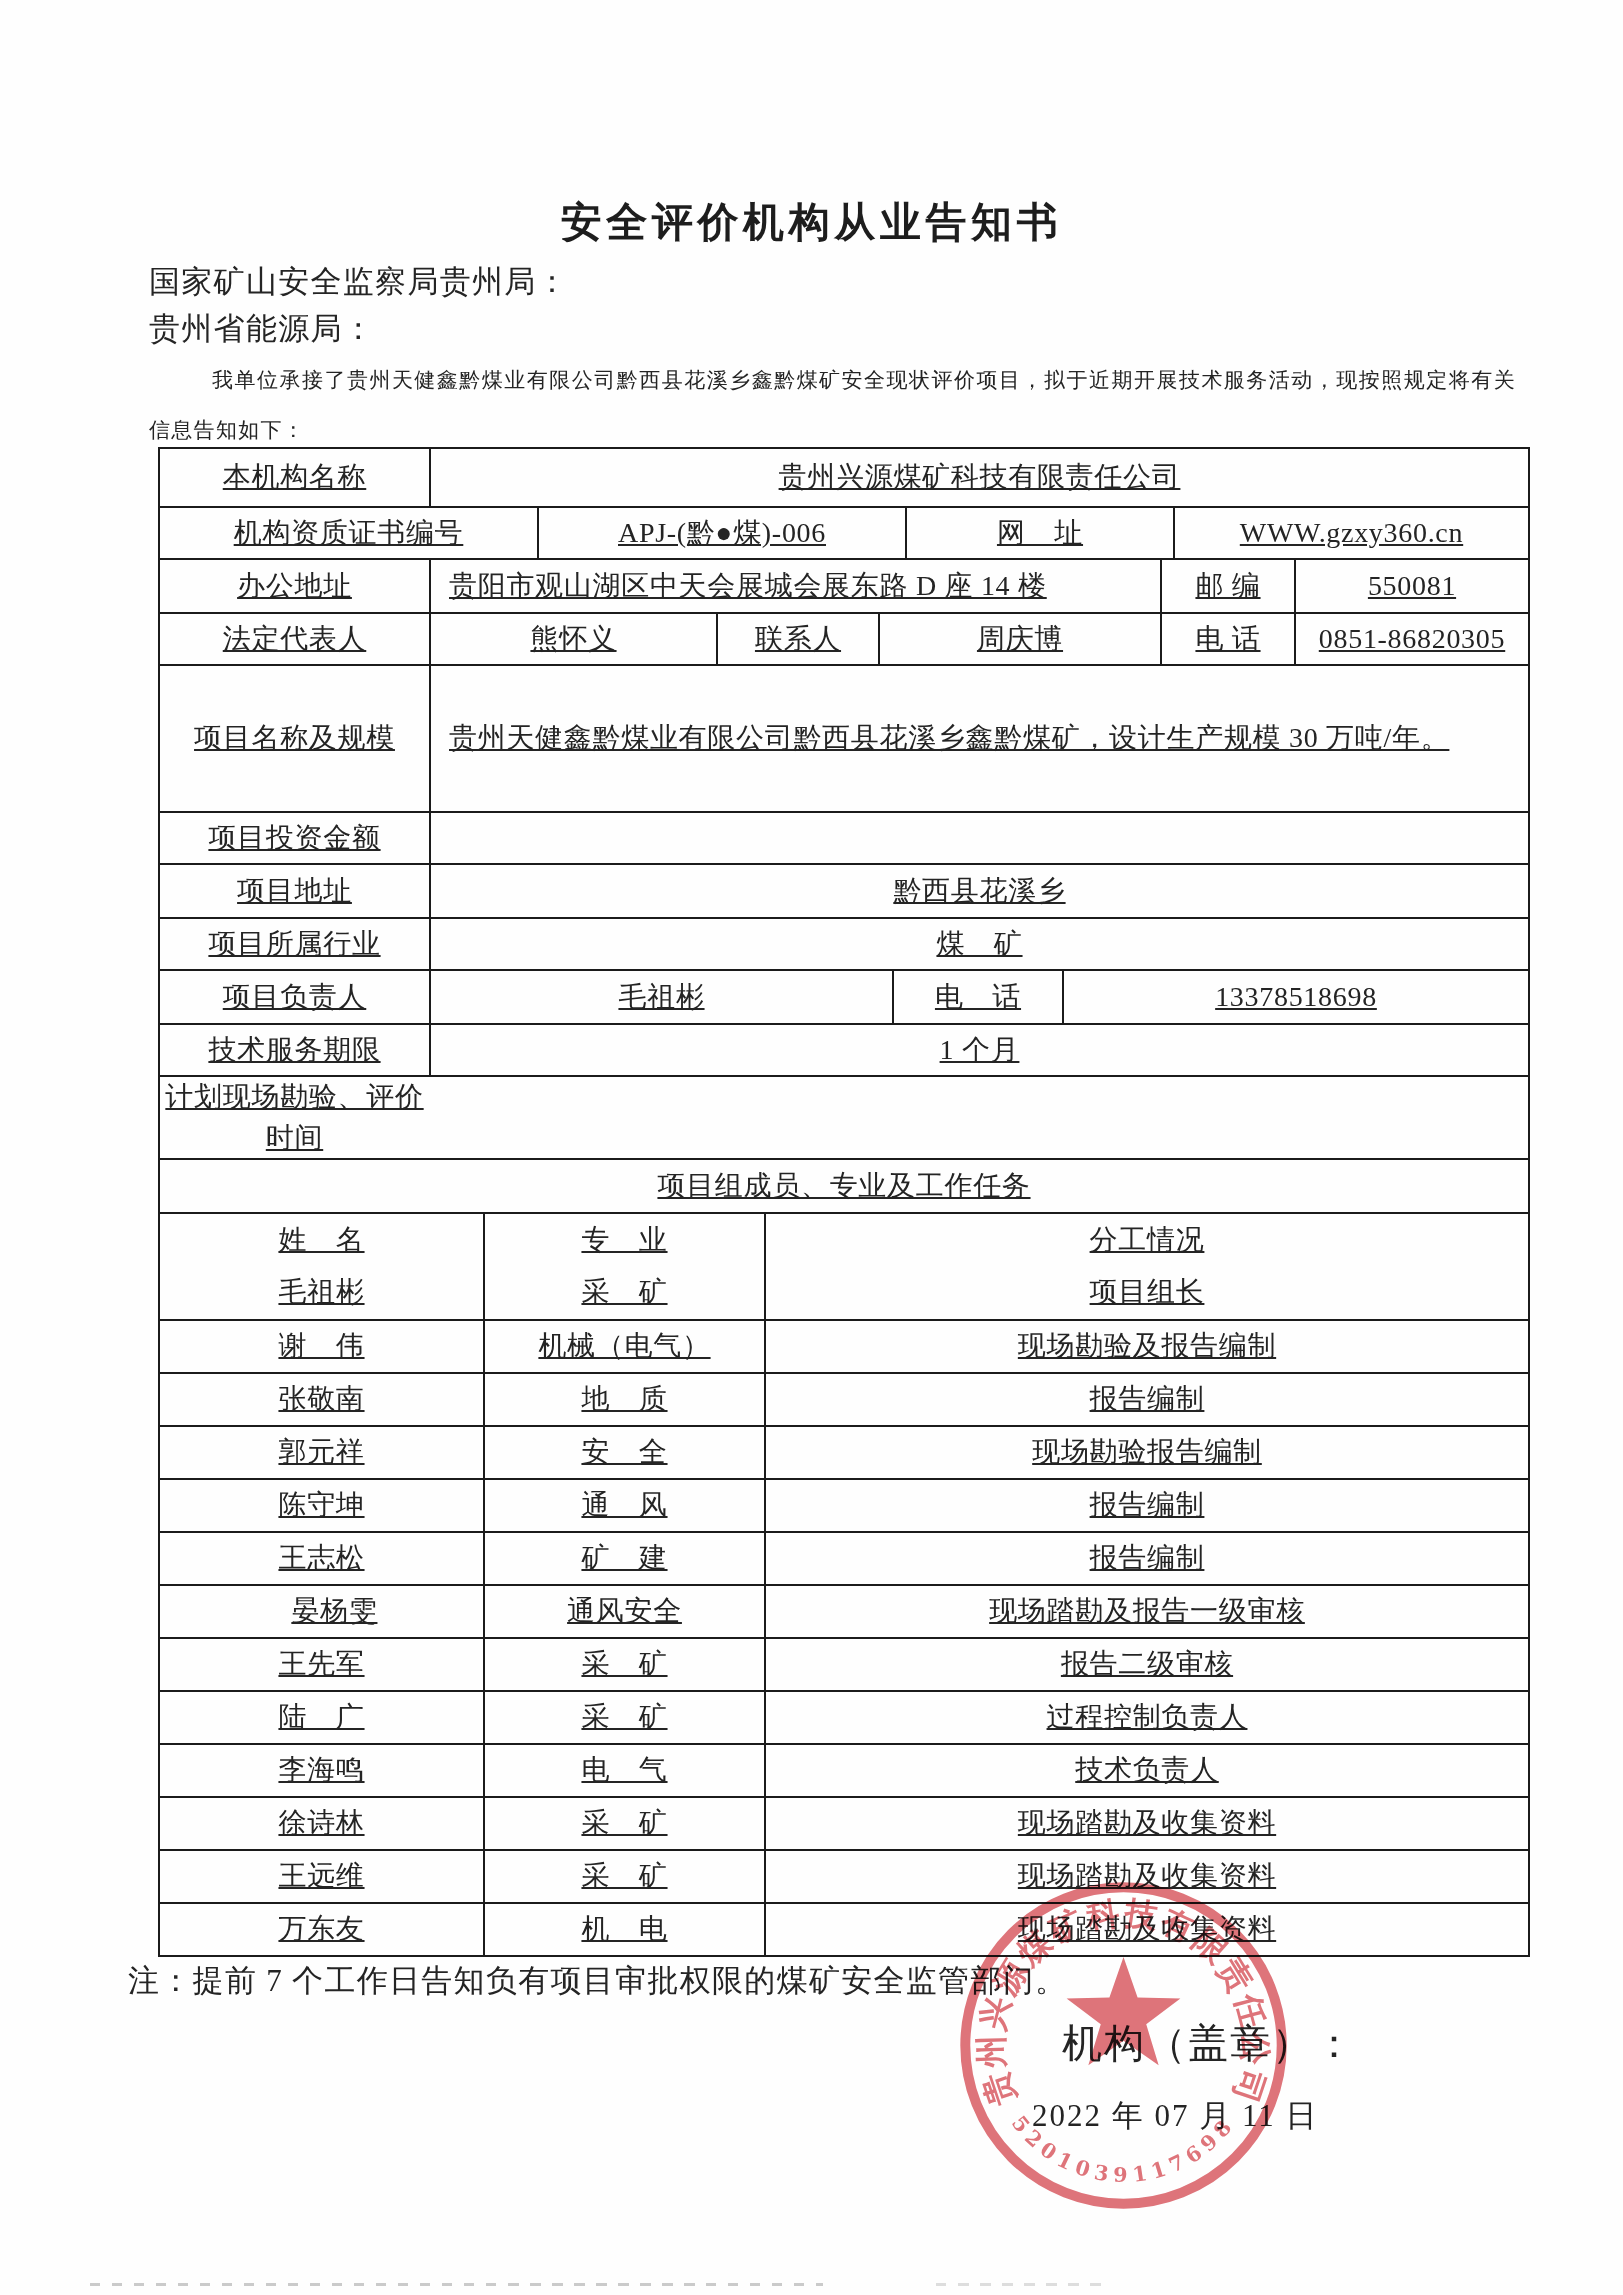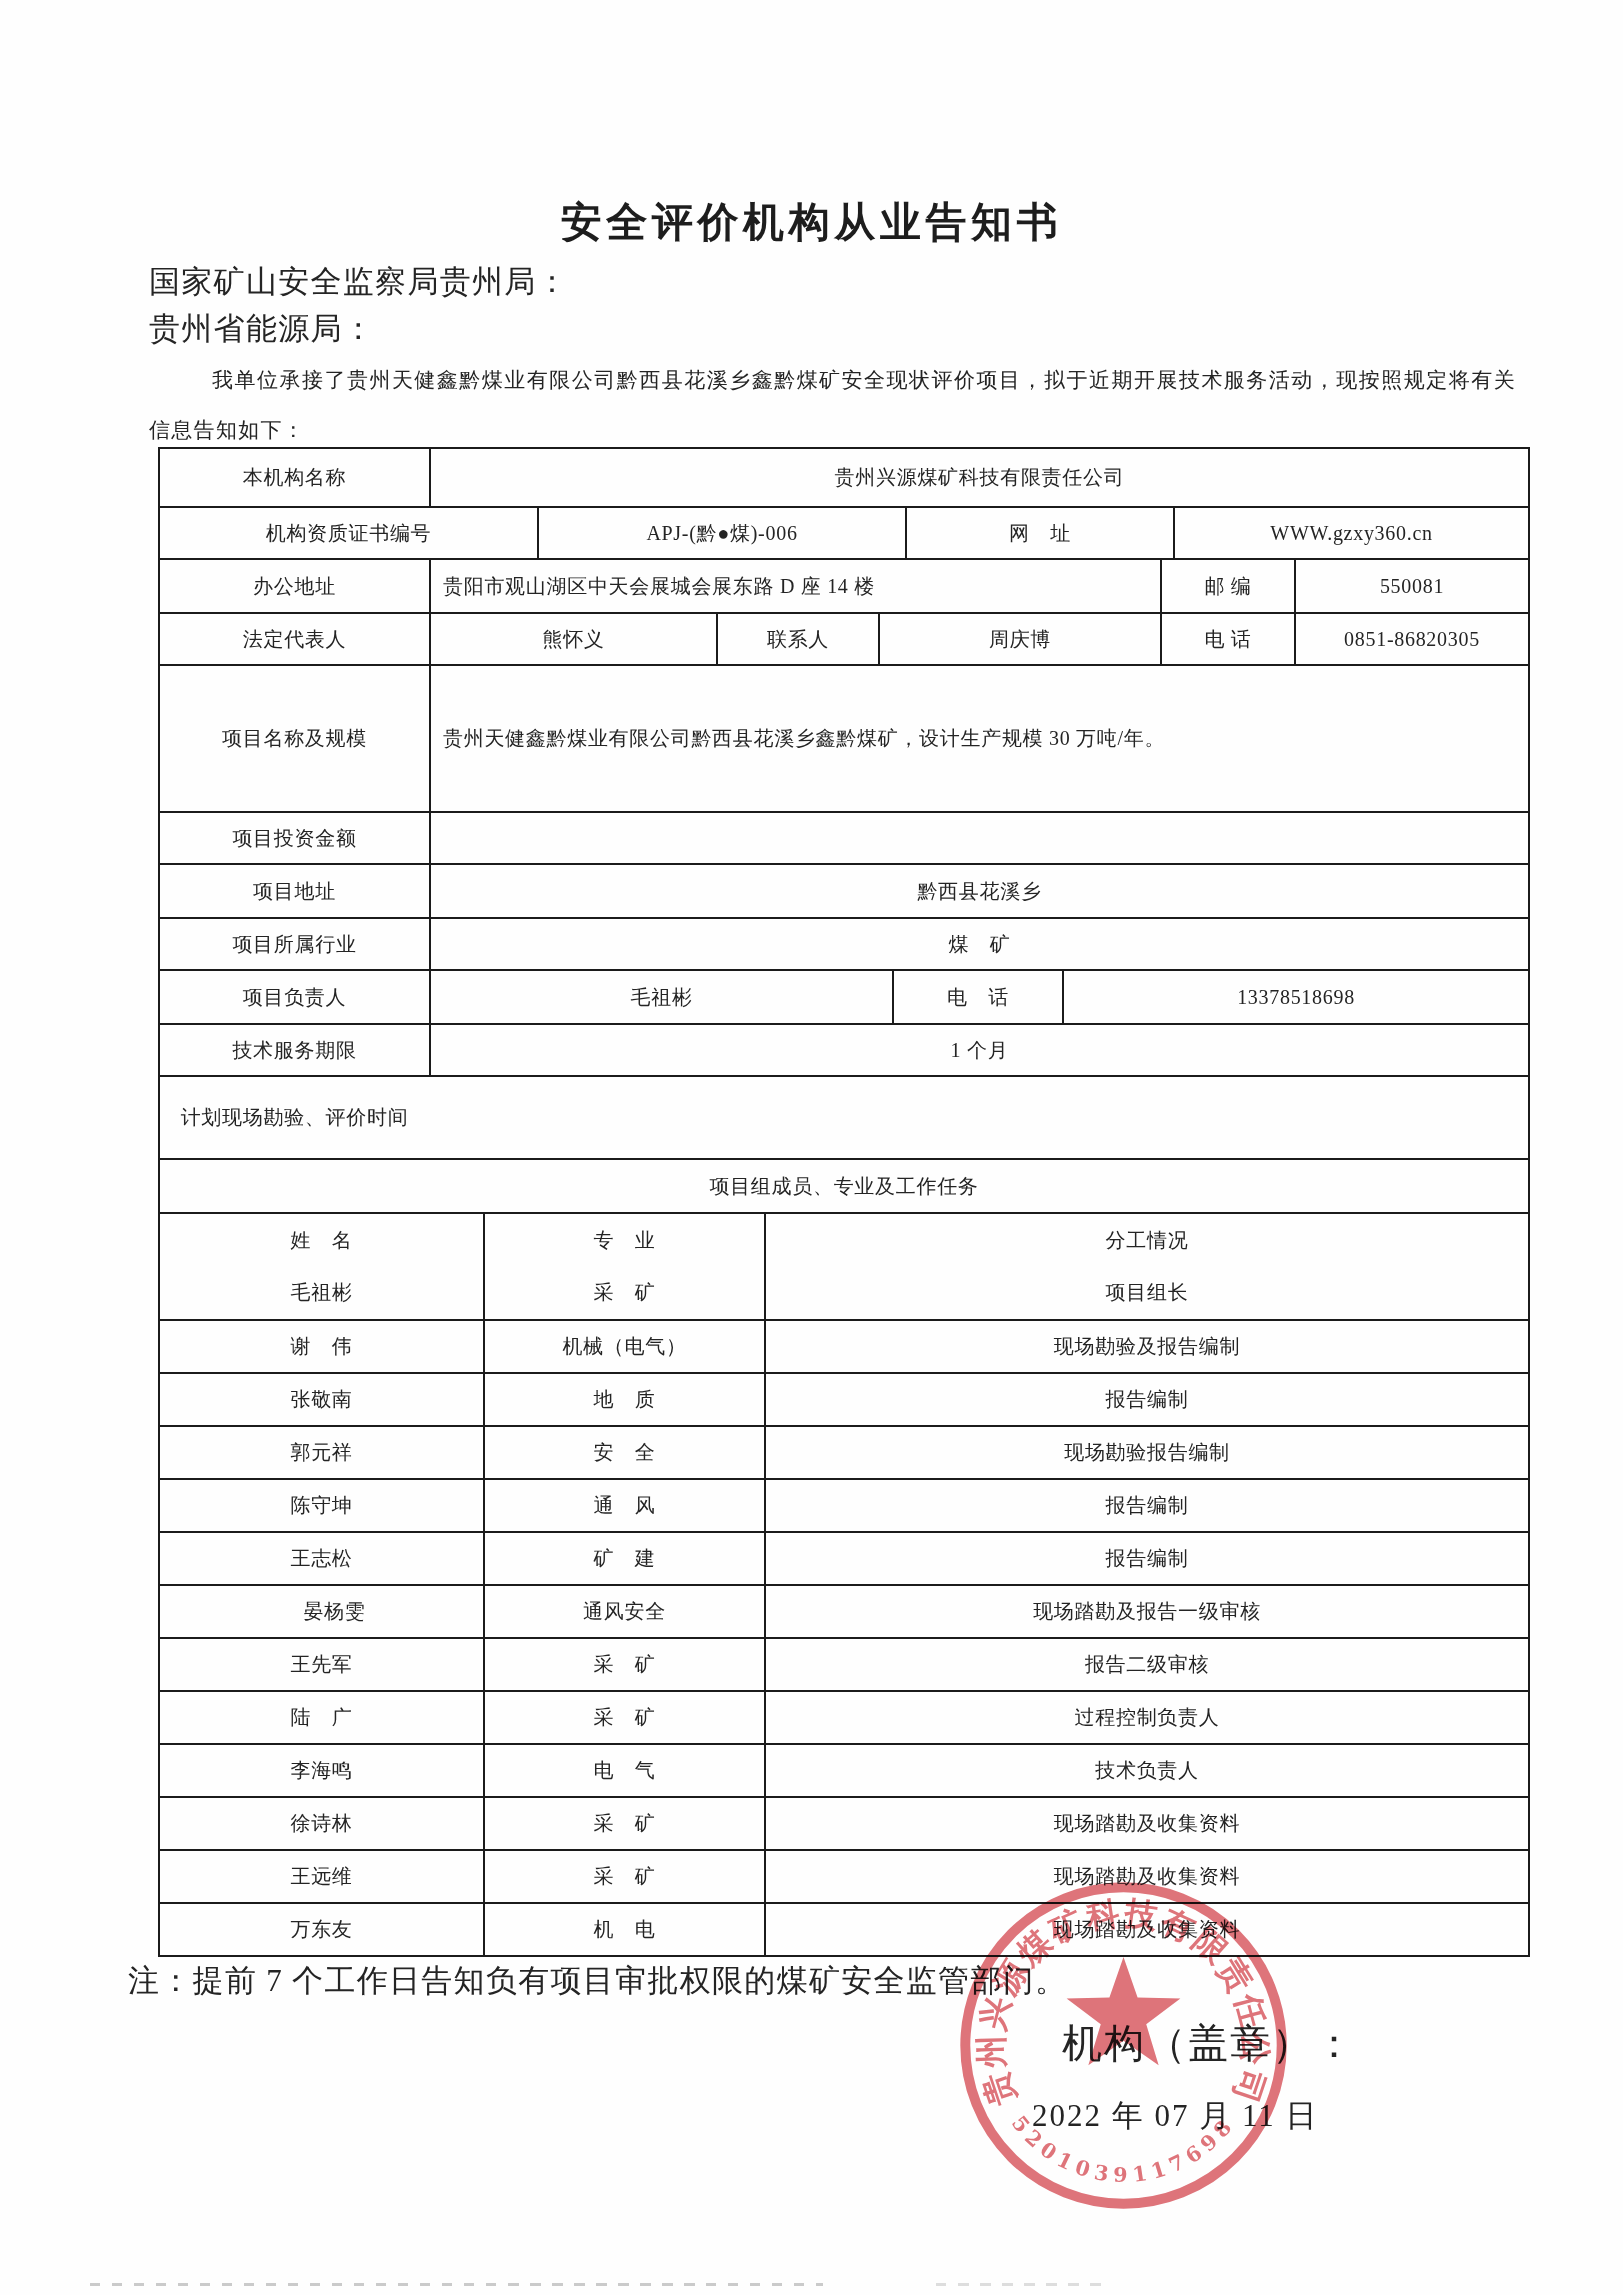--- a/index.html
+++ b/index.html
@@ -23,31 +23,32 @@
   .recipient.r1 { top:261px; }
   .recipient.r2 { top:308px; }
   .intro {
     position:absolute; left:149px; top:355px; width:1367px;
     font-size:21px; line-height:50px; letter-spacing:1.3px;
     text-indent:63px; text-align:justify;
   }
   .info-table {
     position:absolute; left:158px; top:447px; width:1372px;
     border:2.6px solid #1b1b1b;
-    font-size:20px;
+    font-size:28px;
+    text-decoration:underline;
   }
   .trow { display:flex; width:100%; }
   .trow + .trow { border-top:2px solid #1b1b1b; }
   .cell {
     display:flex; align-items:center; justify-content:center;
     text-align:center; line-height:1.45; letter-spacing:0.7px;
     padding:0 5.2px; overflow:hidden;
   }
   .cell + .cell { border-left:2px solid #1b1b1b; }
-  .cell.left { justify-content:flex-start; text-align:left; padding-left:12px; }
+  .cell.left { justify-content:flex-start; text-align:left; padding-left:18px; }
   .cell.grow { flex:1; }
   .note-line { position:absolute; left:128px; top:1960px; font-size:31px; letter-spacing:1.3px; white-space:nowrap; }
   .sig-label { position:absolute; left:1062px; top:2016px; font-size:40px; letter-spacing:2px; white-space:nowrap; }
   .sig-date  { position:absolute; left:1032px; top:2095px; font-size:31px; letter-spacing:2px; white-space:nowrap; }
   .stamp {
     position:absolute; left:954px; top:1876px; width:339px; height:339px;
     opacity:0.82; mix-blend-mode:multiply; pointer-events:none;
   }
   .scan-artifact {
     position:absolute; left:90px; top:2283px; width:733px; height:3.3px;

